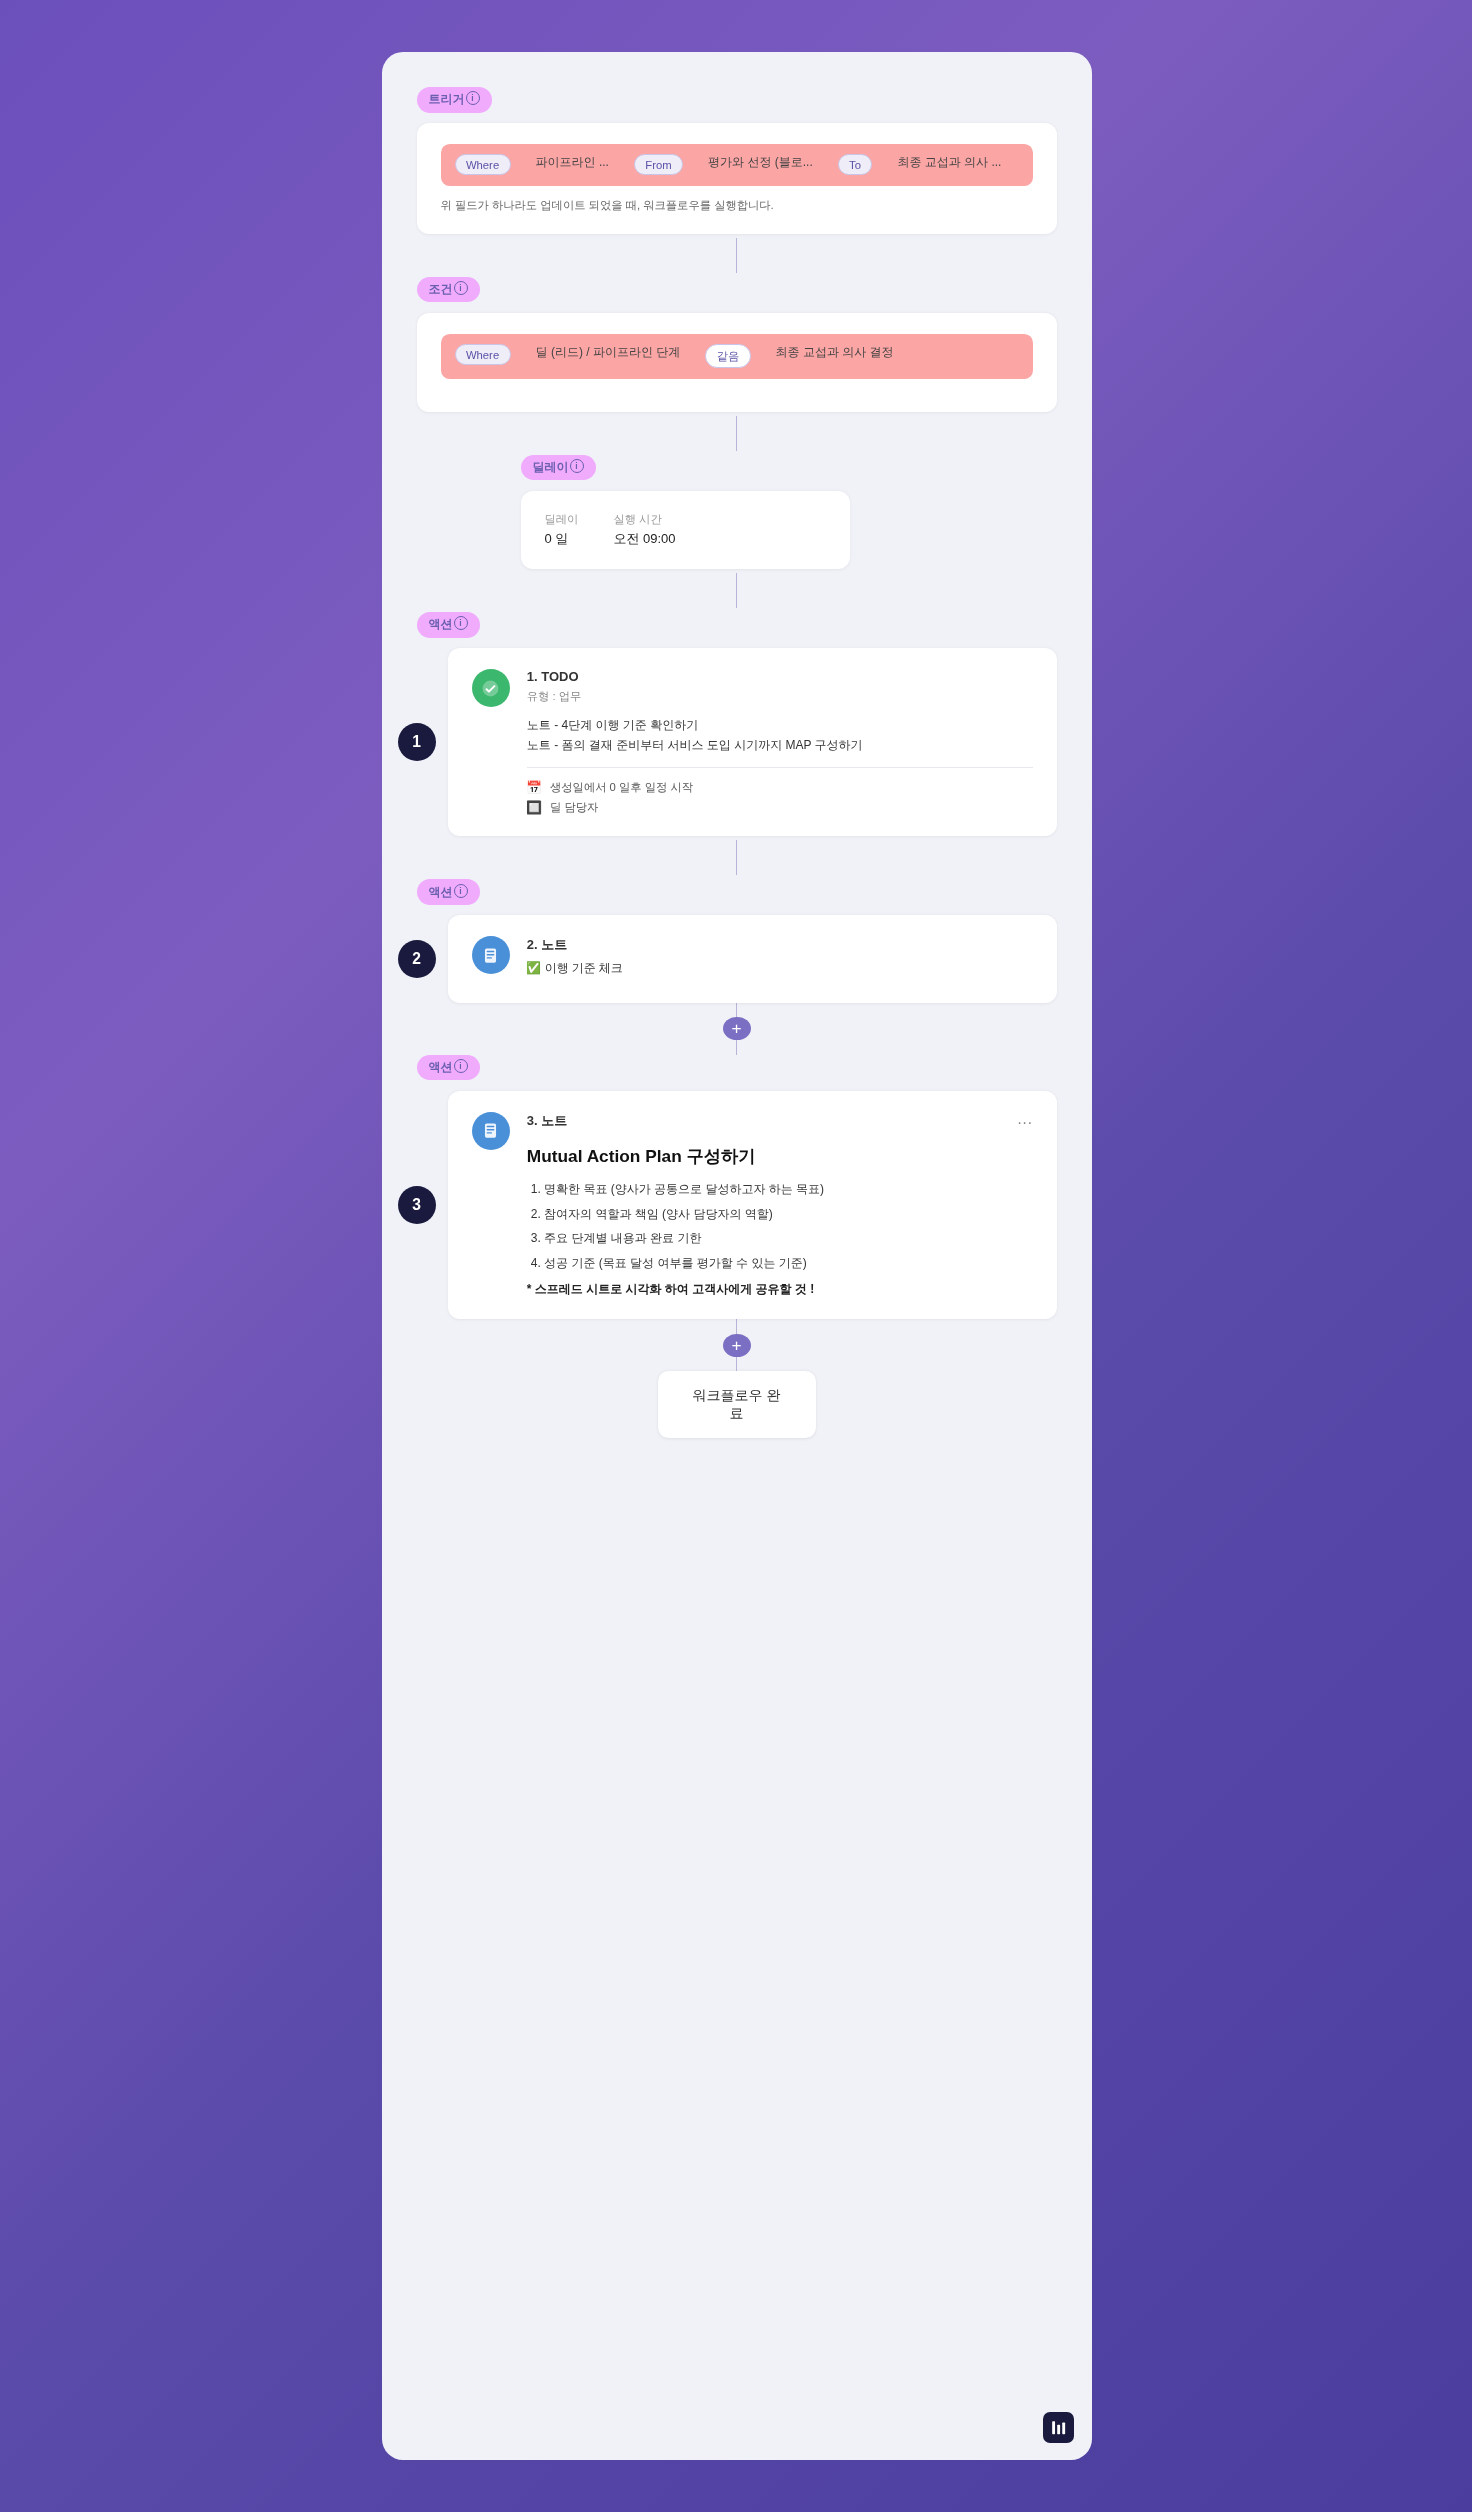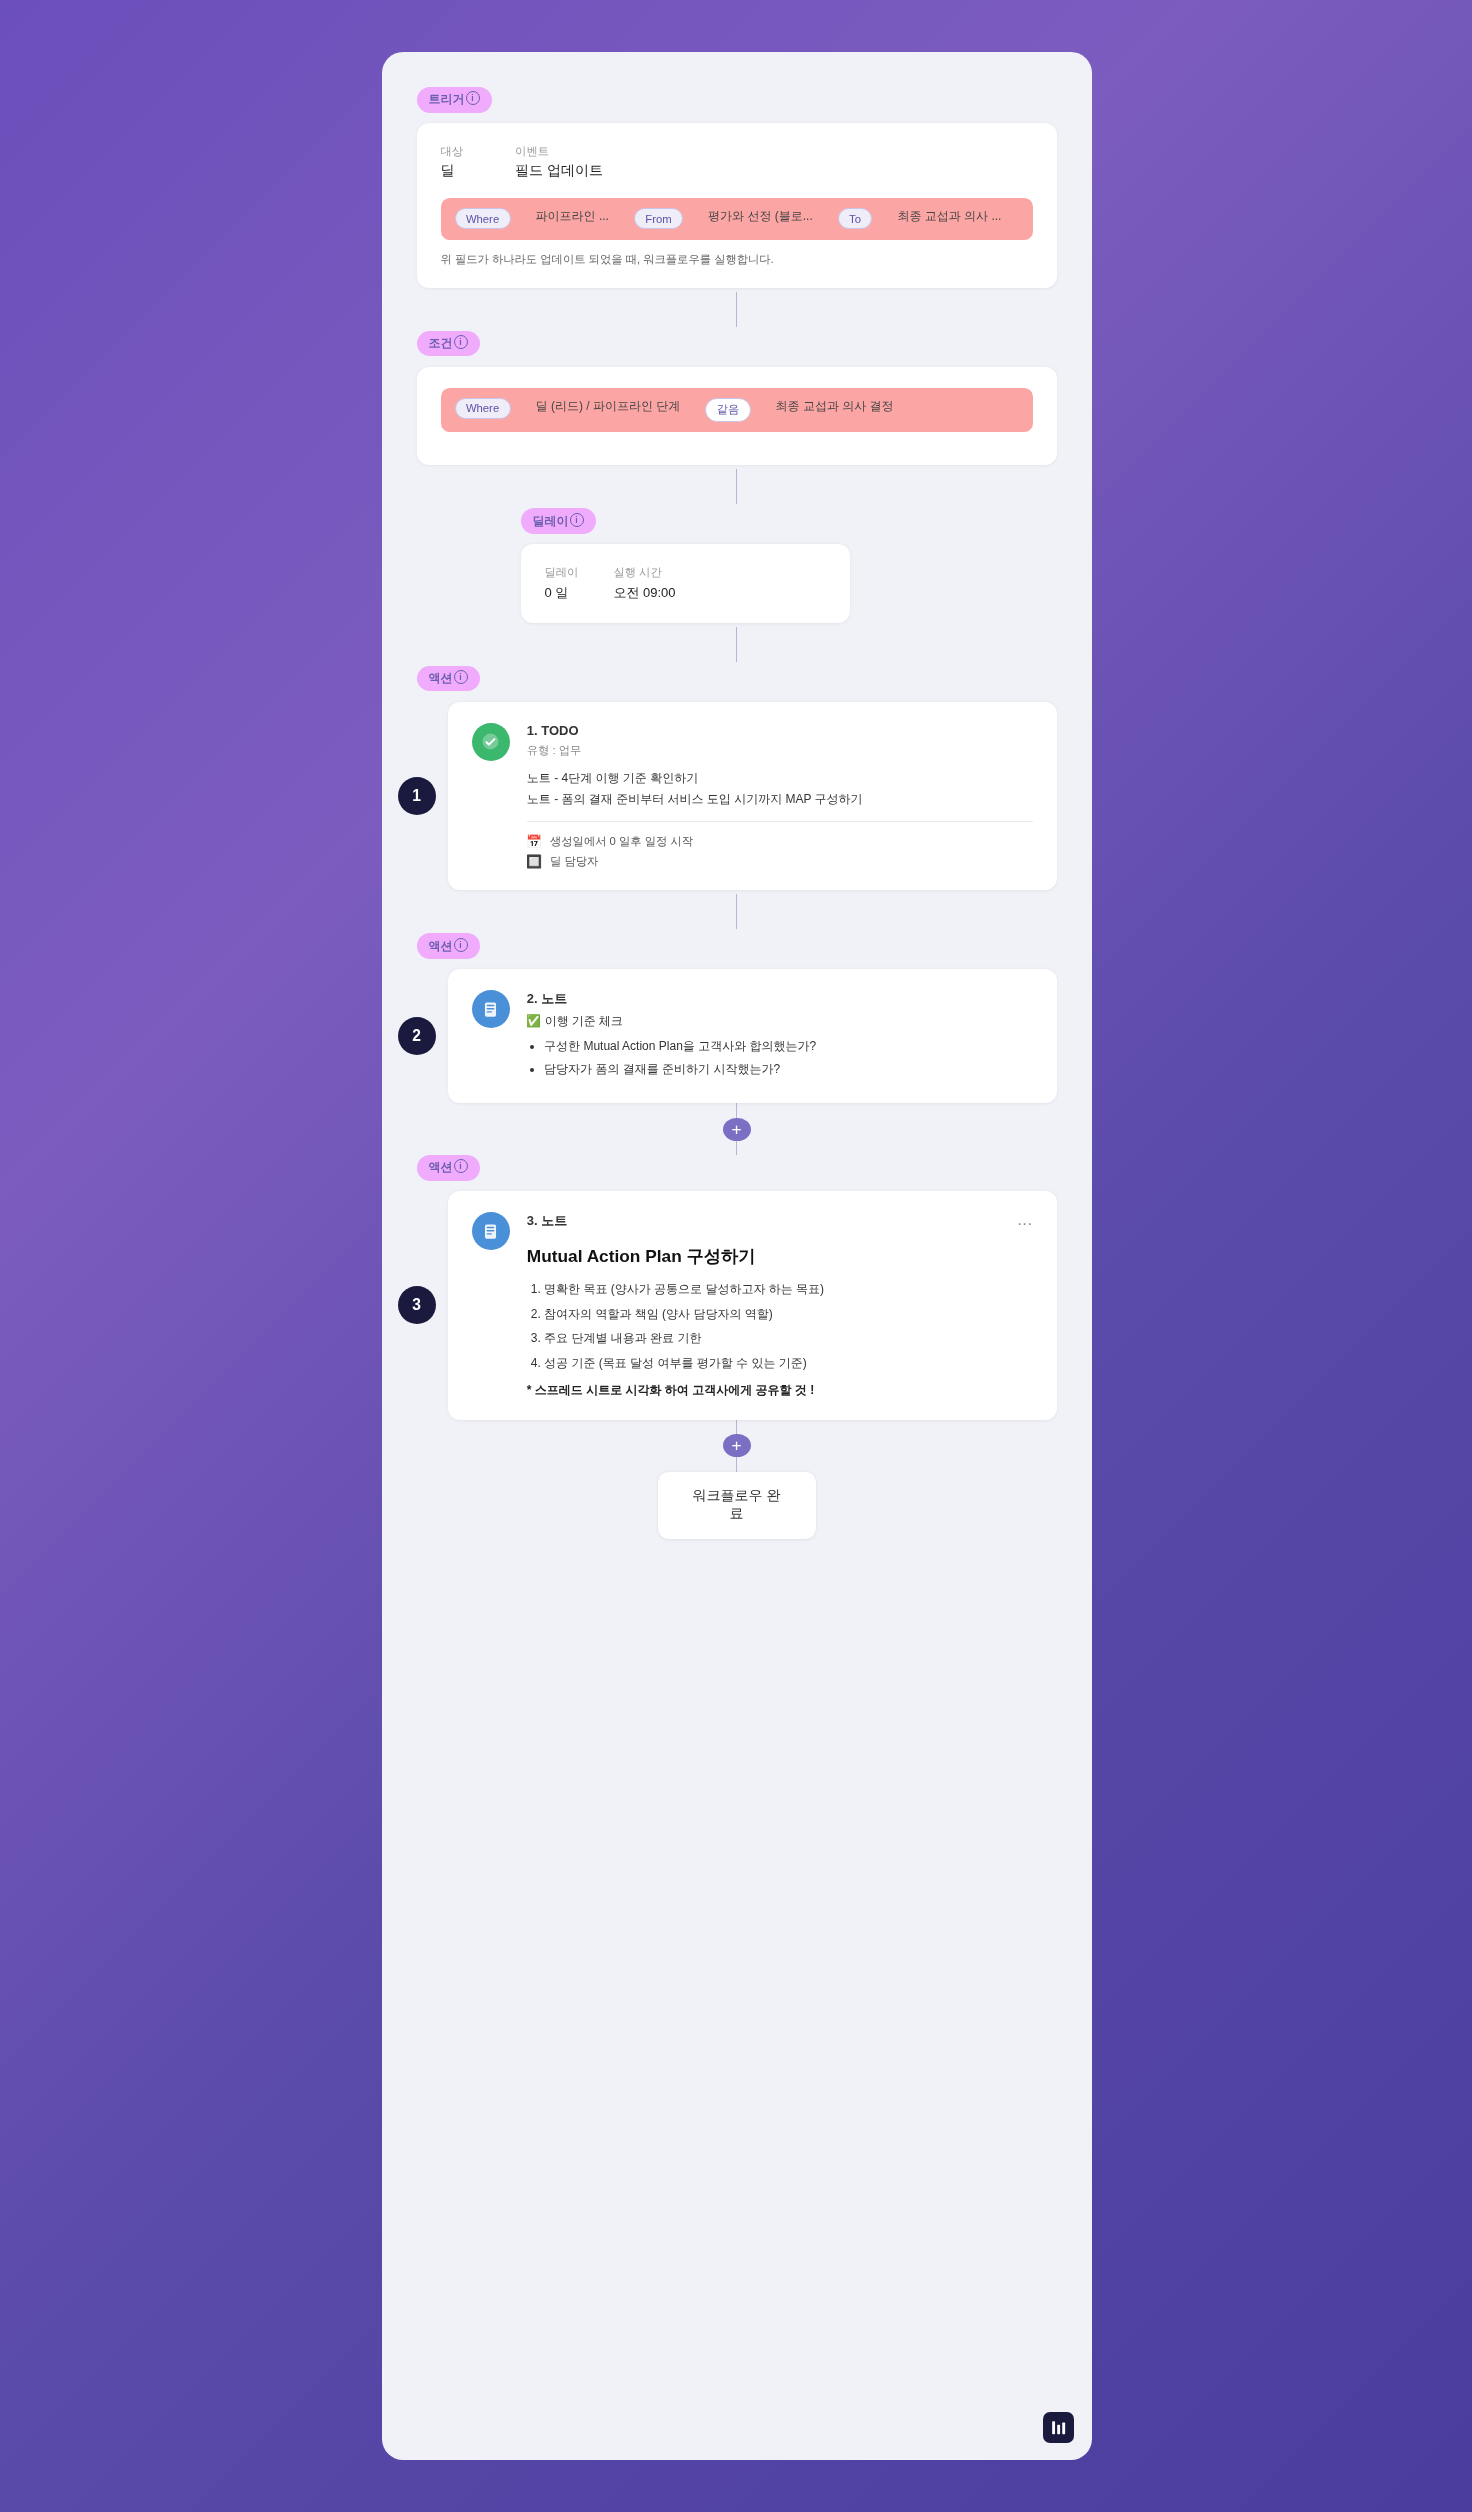--- a/index.html
+++ b/index.html
@@ -273,30 +273,20 @@
 <body>
 
 <div class="main-card">
 
   <div class="trigger-section">
     <div class="section-label">
       <span>트리거</span>
       <span class="info-icon">i</span>
     </div>
     <div class="white-card">
-      <div class="trigger-row">
-        <div class="trigger-field">
-          <label>대상</label>
-          <div class="value">딜</div>
-        </div>
-        <div class="trigger-field">
-          <label>이벤트</label>
-          <div class="value">필드 업데이트</div>
-        </div>
-      </div>
       <div class="filter-row">
         <span class="chip where">Where</span>
         <span class="filter-text">파이프라인 ...</span>
         <span class="chip from">From</span>
         <span class="filter-text">평가와 선정 (블로...</span>
         <span class="chip to">To</span>
         <span class="filter-text">최종 교섭과 의사 ...</span>
       </div>
       <div class="trigger-note">위 필드가 하나라도 업데이트 되었을 때, 워크플로우를 실행합니다.</div>
     </div>
@@ -400,24 +390,20 @@
             <svg width="19" height="19" viewBox="0 0 24 24" fill="none">
               <rect x="5" y="3" width="14" height="18" rx="2" fill="white" opacity="0.9"></rect>
               <path d="M8 7h8M8 11h8M8 15h5" stroke="#4a90d9" stroke-width="1.8" stroke-linecap="round"></path>
             </svg>
           </div>
           <div class="action-content">
             <div class="action-title">2. 노트</div>
             <div style="font-size:12px; color:#333; margin-bottom:5.2px;font-family:Liberation Serif, serif;">
               <span>✅</span> 이행 기준 체크
             </div>
-            <ul class="bullet-list">
-              <li>구성한 Mutual Action Plan을 고객사와 합의했는가?</li>
-              <li>담당자가 폼의 결재를 준비하기 시작했는가?</li>
-            </ul>
           </div>
         </div>
       </div>
     </div>
   </div>
 
   <div class="connector-container" style="height:52px; flex-direction:column; gap:0;">
     <div class="connector" style="height:17.3px;"></div>
     <div class="plus-btn">+</div>
     <div class="connector" style="height:17.3px;"></div>

